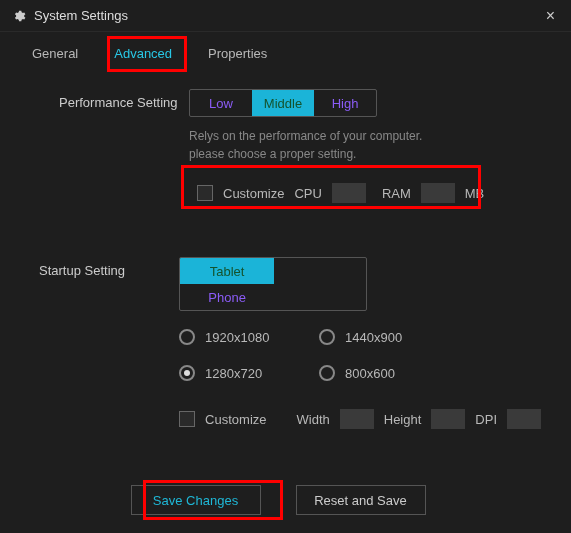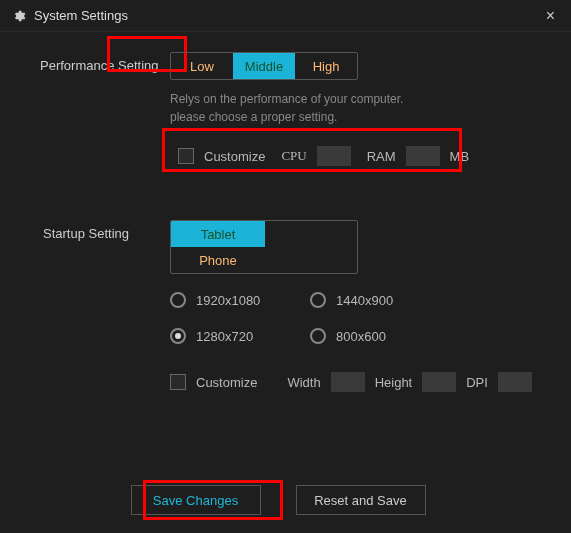--- a/index.html
+++ b/index.html
@@ -5,25 +5,25 @@
   * { box-sizing: border-box; margin: 0; padding: 0; font-family: "Segoe UI", Arial, sans-serif; }
   body { background: #1a1a1a; width: 571px; height: 533px; overflow: hidden; }
   .window { width: 571px; height: 533px; background: #1e1e1e; position: relative; }
   .titlebar { height: 32px; display: flex; align-items: center; padding: 12px 12px; color: #ddd; font-size: 13px; border-bottom: 1px solid #2a2a2a; }
   .titlebar .gear { width: 14px; height: 14px; margin-right: 8px; }
   .titlebar .close { margin-left: auto; font-size: 16px; color: #ccc; cursor: pointer; padding: 0 4px; }
   .tabs { display: flex; gap: 32px; padding: 10px 30px 4px; font-size: 13px; }
   .tab { color: #b8b8b8; cursor: pointer; padding: 4px 2px; }
   .tab.active { color: #28c8e6; }
   .highlight-tab { position: absolute; border: 3px solid #ff0000; pointer-events: none; }
-  .content { padding: 20px 30px 10px 40px; color: #b8b8b8; font-size: 13px; }
+  .content { padding: 20px 30px 10px 59px; color: #b8b8b8; font-size: 13px; }
   .row { display: flex; align-items: flex-start; margin-bottom: 18px; }
   .row-label { width: 130px; color: #ccc; padding-top: 6px; }
   .seg-group { display: inline-flex; border: 1px solid #555; border-radius: 2px; overflow: hidden; }
-  .seg-btn { width: 62px; height: 26px; display: flex; align-items: center; justify-content: center; color: #fdba74; cursor: pointer; font-size: 13px; }
+  .seg-btn { width: 62px; height: 26px; display: flex; align-items: center; justify-content: center; color: #8b5cf6; cursor: pointer; font-size: 13px; }
   .seg-btn.active { background: #1bb4d8; color: #14532d; }
   .help-text { color: #888; font-size: 12px; line-height: 1.5; margin-top: 10px; }
   .cust-row { display: flex; align-items: center; gap: 10px; margin-top: 14px; padding: 6px 8px; }
   .checkbox { width: 16px; height: 16px; border: 1px solid #666; background: #2a2a2a; cursor: pointer; }
   .small-input { width: 34px; height: 20px; background: #3a3a3a; border: none; color: #ccc; padding: 0 4px; font-size: 12px; }
   .highlight-box1 { position: absolute; border: 3px solid #ff0000; pointer-events: none; }
   .radio-grid { display: grid; grid-template-columns: 140px 140px; row-gap: 20px; margin-top: 18px; }
   .radio-item { display: flex; align-items: center; gap: 10px; cursor: pointer; }
   .radio-outer { width: 16px; height: 16px; border: 2px solid #888; border-radius: 50%; display: flex; align-items: center; justify-content: center; }
   .radio-inner { width: 6px; height: 6px; background: #ddd; border-radius: 50%; }
@@ -40,53 +40,58 @@
   <div class="titlebar">
     <span class="gear">
       <svg viewBox="0 0 24 24" width="14" height="14" fill="#ccc">
           <path d="M12 8a4 4 0 100 8 4 4 0 000-8zm9 4a7.9 7.9 0 00-.1-1.2l2.1-1.6-2-3.4-2.5 1a8 8 0 00-2.1-1.2L16 3h-4l-.4 2.6A8 8 0 009.5 6.8l-2.5-1-2 3.4 2.1 1.6A7.9 7.9 0 007 12c0 .4 0 .8.1 1.2L5 14.8l2 3.4 2.5-1a8 8 0 002.1 1.2L12 21h4l.4-2.6a8 8 0 002.1-1.2l2.5 1 2-3.4-2.1-1.6c.1-.4.1-.8.1-1.2z"></path>
         </svg>
     </span>
     <span>System Settings</span>
     <span class="close">×</span>
   </div>
 
+  <div class="tabs">
+    <span class="tab">General</span>
+    <span class="tab active">Advanced</span>
+    <span class="tab">Properties</span>
+  </div>
   <div class="highlight-tab" style="left:107px; top:36px; width:80px; height:36px;"></div>
 
   <div class="content">
 
     <div class="row">
       <div class="row-label">Performance Setting</div>
       <div style="flex:1; position:relative;">
         <div class="seg-group">
           <div class="seg-btn">Low</div>
           <div class="seg-btn active">Middle</div>
           <div class="seg-btn">High</div>
         </div>
         <div class="help-text">
           <span>Relys on the performance of your computer.</span><br>
           <span>please choose a proper setting.</span>
         </div>
         <div class="cust-row">
           <div class="checkbox"></div>
           <span>Customize</span>
-          <span style="margin-left:6px;font-family:Liberation Serif, serif;">CPU</span>
+          <span style="margin-left:0;">CPU</span>
           <input class="small-input" value="" style="">
           <span style="margin-left:6px;">RAM</span>
           <input class="small-input" value="" style="">
           <span>MB</span>
         </div>
         <div class="highlight-box1" style="left:-8px; top:76px; width:300px; height:44px;"></div>
       </div>
     </div>
 
     <div style="height:30px;"></div>
 
     <div class="row">
-      <div class="row-label" style="text-align:center; padding-right:18px; width:150px; margin-left:-20px;">Startup Setting</div>
+      <div class="row-label" style="text-align:left; padding-right:18px; width:150px; margin-left:-20px;">Startup Setting</div>
       <div style="flex:1;">
         <div class="seg-group" style="width:188px;flex-direction:column;">
           <div class="seg-btn active" style="width:94px;">Tablet</div>
           <div class="seg-btn" style="width:94px;">Phone</div>
         </div>
         <div class="radio-grid">
           <div class="radio-item">
             <span class="radio-outer"></span>
             <span>1920x1080</span>
           </div>

